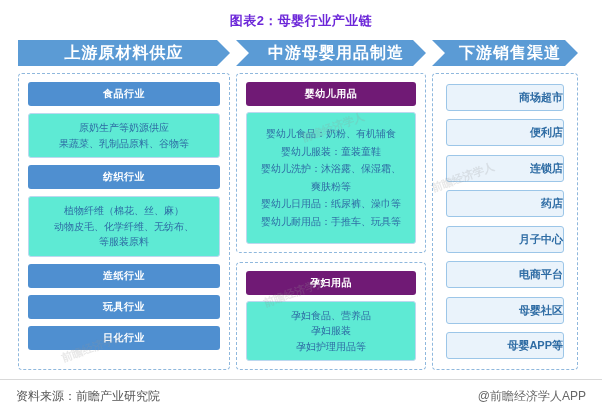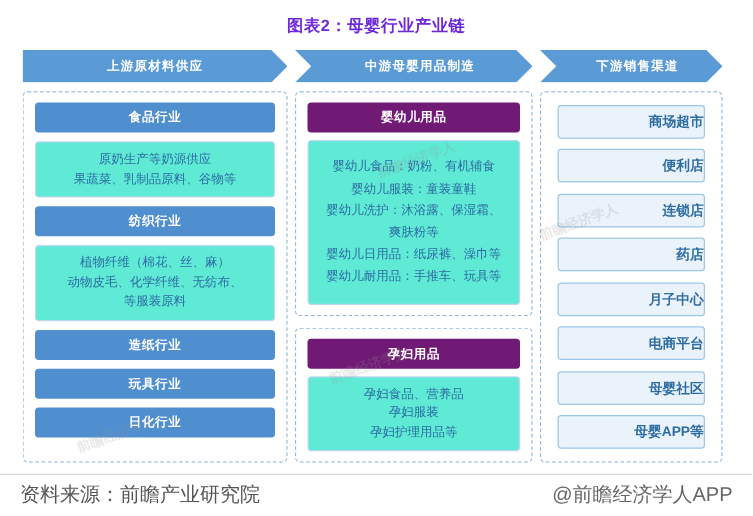--- a/index.html
+++ b/index.html
@@ -41,21 +41,21 @@
   .col-upstream { width: 212px; }
   .col-mid { width: 190px; }
   .col-down { width: 146px; }
 
   
   .banner {
     position: relative;
     height: 26px;
     background: #5b9bd5;
     color: #ffffff;
-    font-size: 10px;
+    font-size: 16px;
     font-weight: bold;
     display: flex;
     align-items: center;
     justify-content: center;
     letter-spacing: 1px;
     clip-path: polygon(0 0, calc(100% - 13px) 0, 100% 50%, calc(100% - 13px) 100%, 0 100%, 13px 50%);
     padding-left: 10px;
   }
   .banner.first {
     clip-path: polygon(0 0, calc(100% - 13px) 0, 100% 50%, calc(100% - 13px) 100%, 0 100%);
@@ -159,21 +159,21 @@
     left: 0;
     right: 0;
     bottom: 0;
     height: 34px;
     border-top: 1px solid #d9d9d9;
     display: flex;
     align-items: center;
     justify-content: space-between;
     padding: 0 16px;
     box-sizing: border-box;
-    font-size: 16px;
+    font-size: 12px;
     color: #555555;
   }
   .footer-right { color: #666666; }
 
   
   .wm {
     position: absolute;
     color: rgba(150,150,150,0.22);
     font-size: 11px;
     font-weight: bold;

